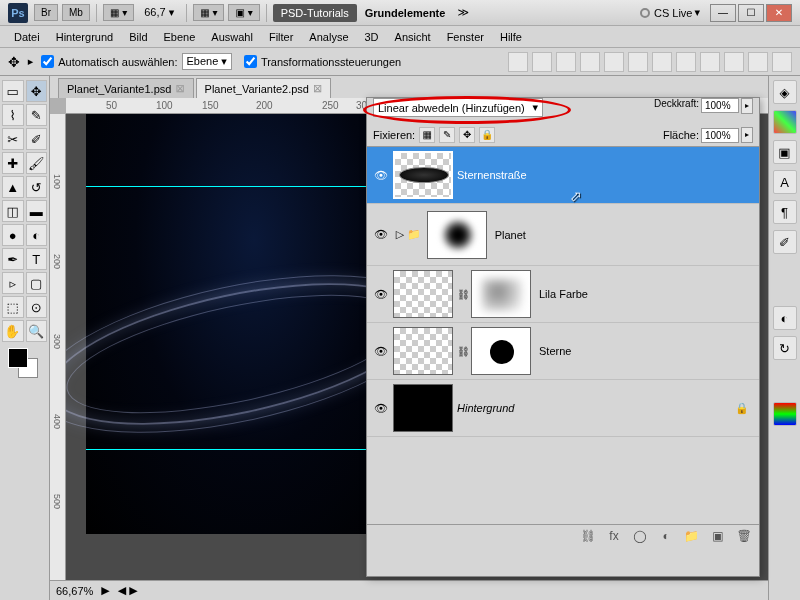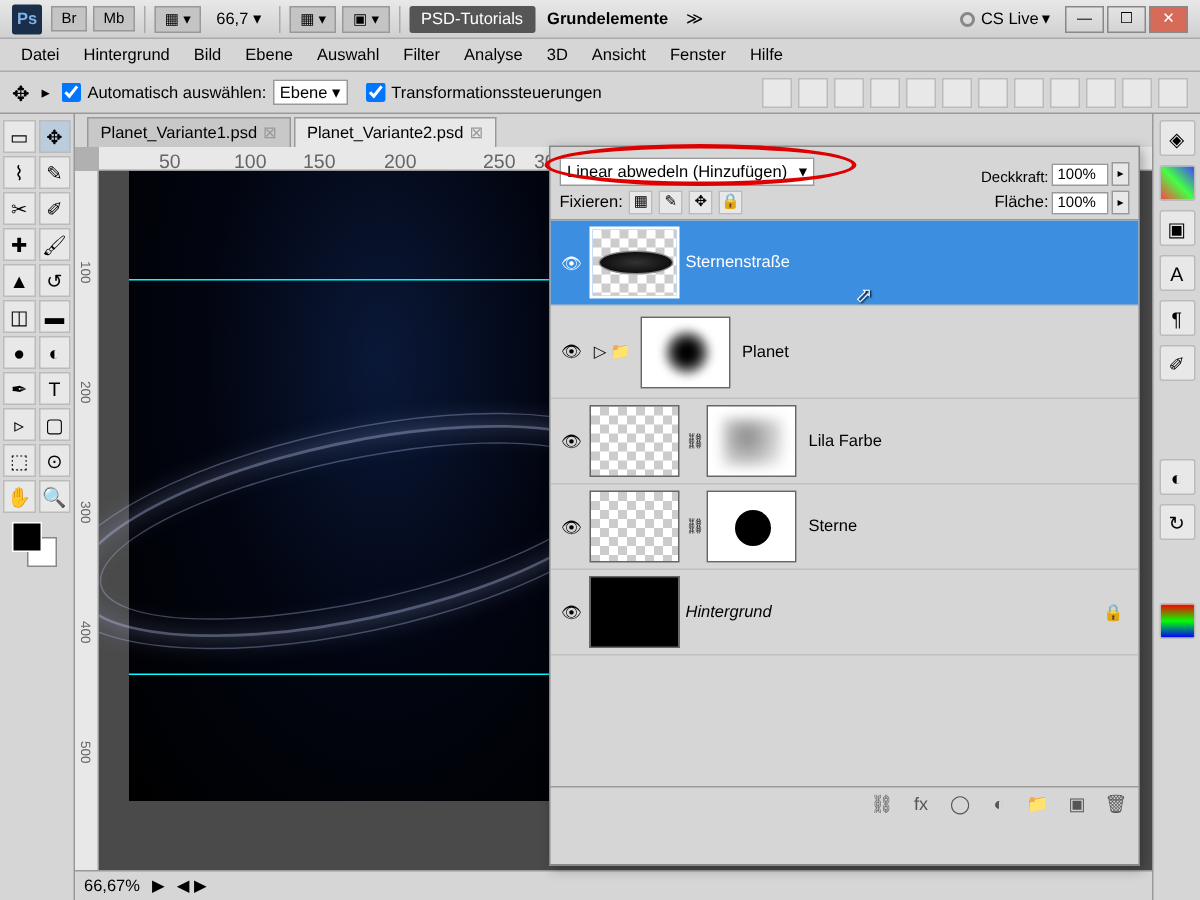--- a/index.html
+++ b/index.html
@@ -32,37 +32,37 @@
 .tool.active{background:#bcd}
 .swatches{margin-top:6px;position:relative;height:36px}
 .sw-fg{width:20px;height:20px;background:#000;border:1px solid #fff;position:absolute;left:6px;top:0;z-index:2}
 .sw-bg{width:20px;height:20px;background:#fff;border:1px solid #888;position:absolute;left:16px;top:10px}
 .canvas-area{flex:1;display:flex;flex-direction:column;background:#b0b0b0}
 .doctabs{height:22px;background:#d6d6d6;display:flex;align-items:flex-end;padding-left:8px}
 .doctab{padding:3px 8px;background:#c8c8c8;border:1px solid #999;border-bottom:none;margin-right:2px;font-size:10px;display:flex;align-items:center;gap:4px}
 .doctab.active{background:#e8e8e8}
 .doctab-x{color:#999;cursor:pointer}
 .ruler-h{height:16px;background:#e8e8e8;border-bottom:1px solid #999;margin-left:16px;position:relative;overflow:hidden}
-.ruler-h span{position:absolute;font-size:13px;color:#666;top:2px}
+.ruler-h span{position:absolute;font-size:10px;color:#666;top:2px}
 .canvas-wrap{flex:1;display:flex}
 .ruler-v{width:16px;background:#e8e8e8;border-right:1px solid #999;position:relative}
 .ruler-v span{position:absolute;font-size:9px;color:#666;left:2px;writing-mode:vertical-lr}
 .canvas{flex:1;background:#4a4a4a;position:relative;overflow:hidden}
 .planet-img{position:absolute;left:20px;top:0;width:280px;height:420px;background:radial-gradient(ellipse at 60% 30%,#0a1838 0%,#020510 50%,#000 100%)}
 .rings{position:absolute;left:-40px;top:180px;width:380px;height:120px;border-radius:50%;border:2px solid rgba(200,210,255,0.4);transform:rotate(-12deg);box-shadow:0 0 20px rgba(180,200,255,0.3),inset 0 0 20px rgba(180,200,255,0.2)}
 .rings::before,.rings::after{content:'';position:absolute;border-radius:50%;border:1px solid rgba(200,210,255,0.3)}
 .rings::before{left:-15px;top:-10px;right:-15px;bottom:-10px}
 .rings::after{left:15px;top:10px;right:15px;bottom:10px}
 .guide-h{position:absolute;left:0;right:0;height:1px;background:#0ff}
 .statusbar{height:20px;background:#d6d6d6;border-top:1px solid #999;display:flex;align-items:center;padding:0 6px;font-size:10px;gap:8px}
 .layers-panel{position:absolute;left:366px;top:97px;width:394px;height:480px;background:#d6d6d6;border:1px solid #888;box-shadow:2px 2px 8px rgba(0,0,0,0.3);z-index:100}
 .panel-tabs{height:22px;display:flex;align-items:flex-end;background:#b8b8b8}
 .panel-tab{padding:4px 10px;background:#b8b8b8;font-size:10px;cursor:pointer}
 .panel-tab.active{background:#d6d6d6}
-.blend-row{height:26px;display:flex;align-items:flex-end;padding:0 6px;position:relative}
+.blend-row{height:26px;display:flex;align-items:flex-start;padding:0 6px;position:relative}
 .blend-select{width:170px;padding:2px 4px;border:1px solid #999;background:#fff;font-size:11px;display:flex;justify-content:space-between;align-items:center;cursor:pointer}
 .highlight-ellipse{position:absolute;left:-4px;top:-2px;width:208px;height:28px;border:3px solid #d00;border-radius:50%;pointer-events:none}
 .opacity-label{margin-left:auto;font-size:10px}
 .opacity-val{width:38px;padding:1px 3px;border:1px solid #999;background:#fff;font-size:10px;margin:0 2px}
 .opacity-arrow{width:12px;height:16px;border:1px solid #999;background:#e8e8e8;text-align:center;line-height:14px;font-size:8px;cursor:pointer}
 .lock-row{height:22px;display:flex;align-items:center;padding:0 6px;font-size:10px}
 .lock-icons{display:flex;gap:4px;margin-left:4px}
 .lock-icon{width:16px;height:16px;border:1px solid #bbb;background:#e8e8e8;text-align:center;line-height:14px;font-size:10px}
 .layers-list{overflow-y:auto;height:378px;border-top:1px solid #999}
 .layer{display:flex;align-items:center;padding:4px 6px;border-bottom:1px solid #c0c0c0;min-height:56px}

